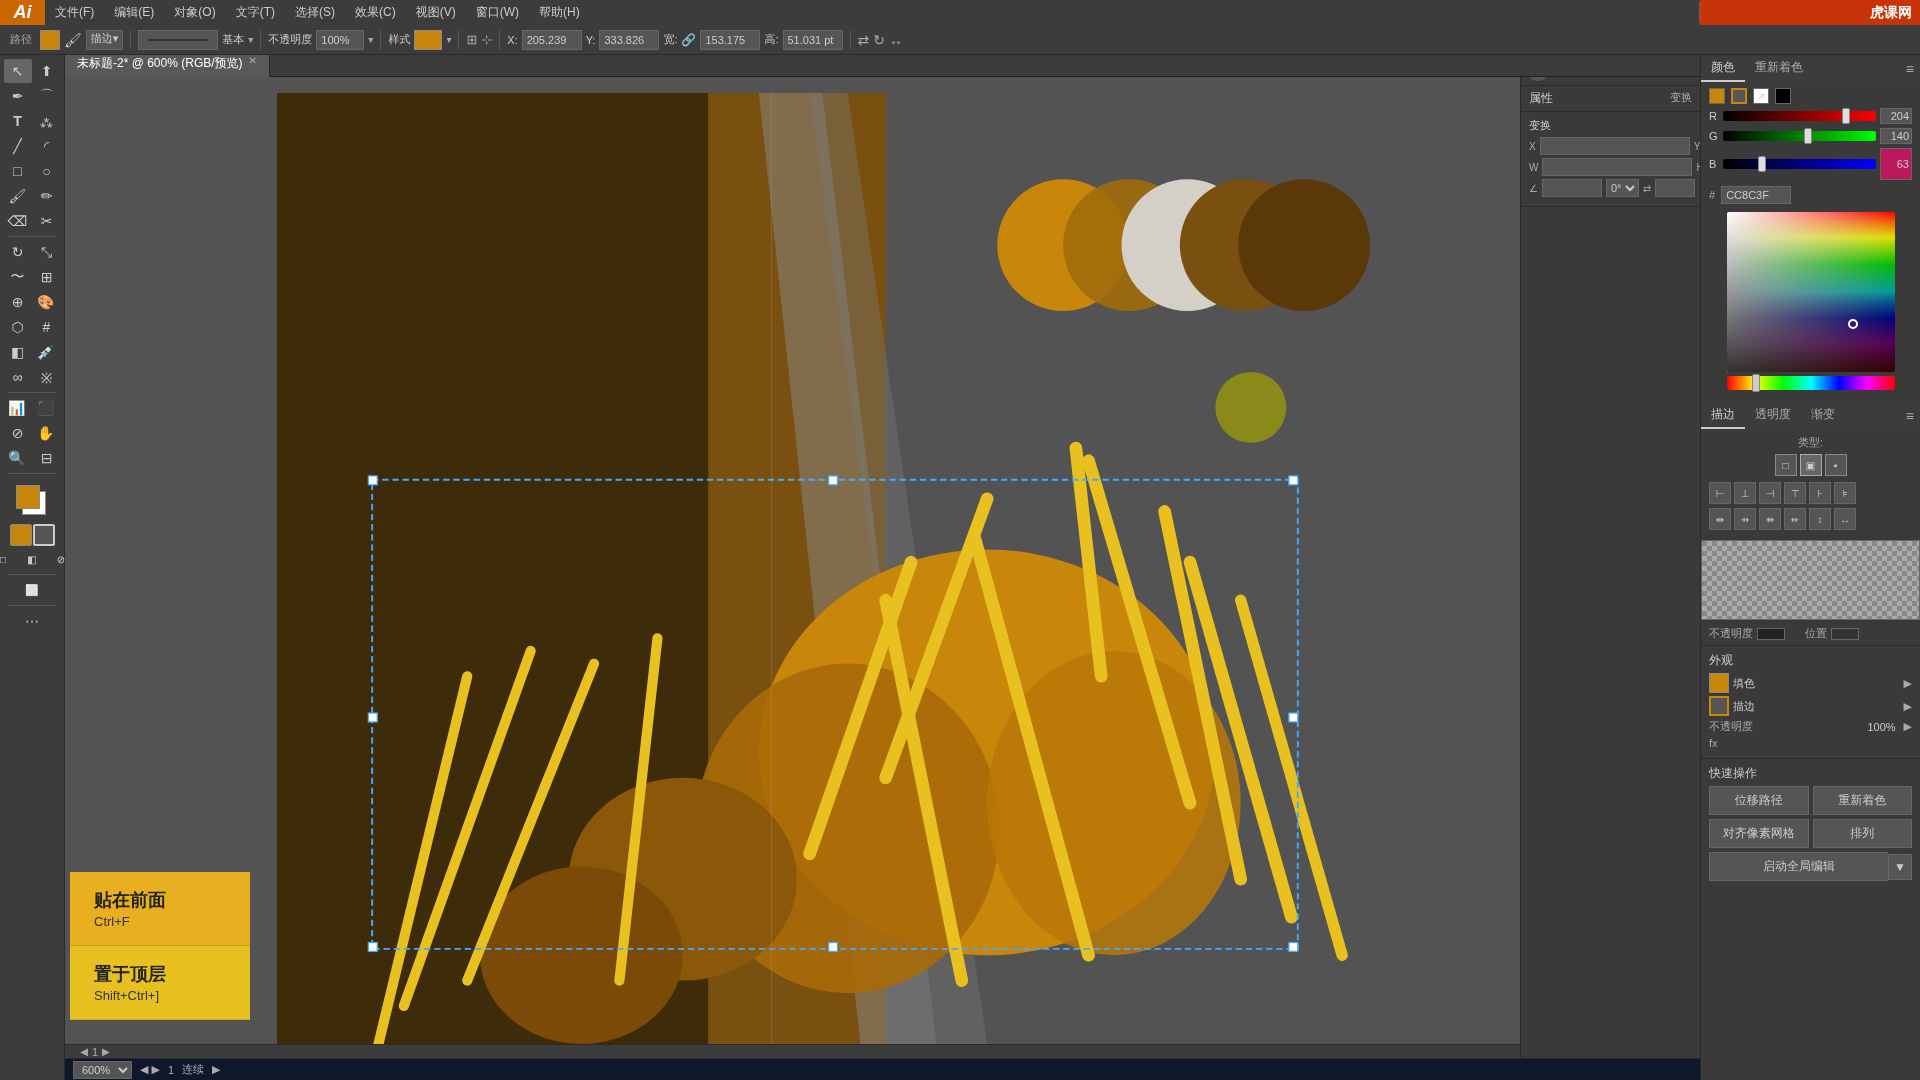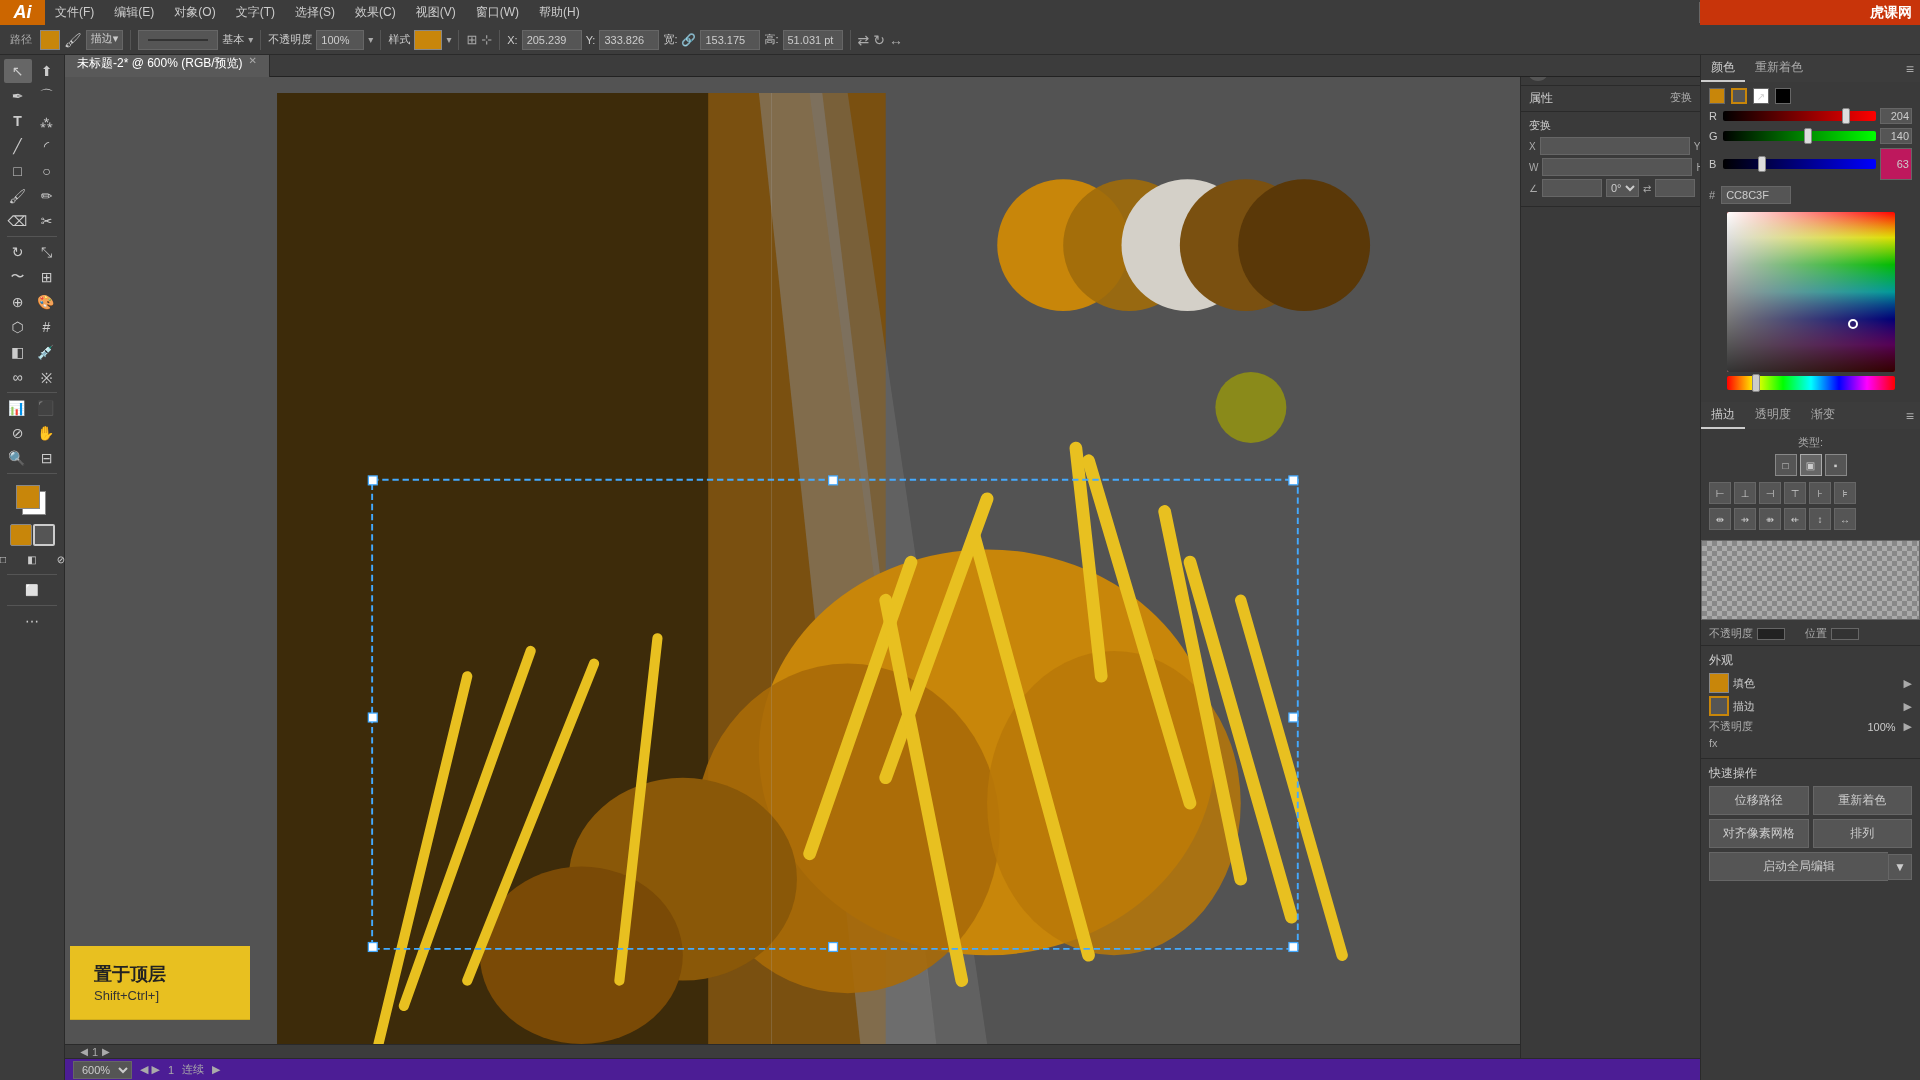--- a/index.html
+++ b/index.html
@@ -468,27 +468,31 @@
     <div style="position:absolute;left:0;top:0;bottom:0;width:60px;background:#3c3c3c;display:flex;align-items:center;justify-content:center;gap:4px;">
       <span style="font-size:10px;color:#aaa;cursor:pointer;">◀</span>
       <span style="font-size:11px;color:#aaa;">1</span>
       <span style="font-size:10px;color:#aaa;cursor:pointer;">▶</span>
     </div>
   </div>
   <div id="canvas-corner"></div>
 </div>
 
 <div id="context-menu">
+  <div class="ctx-item">
+    <span class="ctx-label">贴在前面</span>
+    <span class="ctx-shortcut">Ctrl+F</span>
+  </div>
   <div class="ctx-item" style="background:#e8c020;">
     <span class="ctx-label">置于顶层</span>
     <span class="ctx-shortcut">Shift+Ctrl+]</span>
   </div>
 </div>
 
-<div id="status-bar" style="top:auto;bottom:0;left:65px;right:220px;height:22px;position:absolute;background:#4c1d95;display:flex;align-items:center;padding:0 8px;gap:8px;border-top:1px solid #2a2a2a;z-index:97;">
+<div id="status-bar" style="top:auto;bottom:0;left:65px;right:220px;height:22px;position:absolute;background:#0f172a;display:flex;align-items:center;padding:0 8px;gap:8px;border-top:1px solid #2a2a2a;z-index:97;">
   <div class="zoom-control">
     <select style="background:#555;border:1px solid #666;color:#ccc;font-size:11px;height:18px;">
       <option>600%</option>
     </select>
   </div>
   <span style="font-size:11px;color:#aaa;">◀ ▶</span>
   <span style="font-size:11px;color:#aaa;">1</span>
   <span style="font-size:11px;color:#aaa;">连续</span>
   <span style="font-size:11px;color:#aaa;">▶</span>
 </div>

